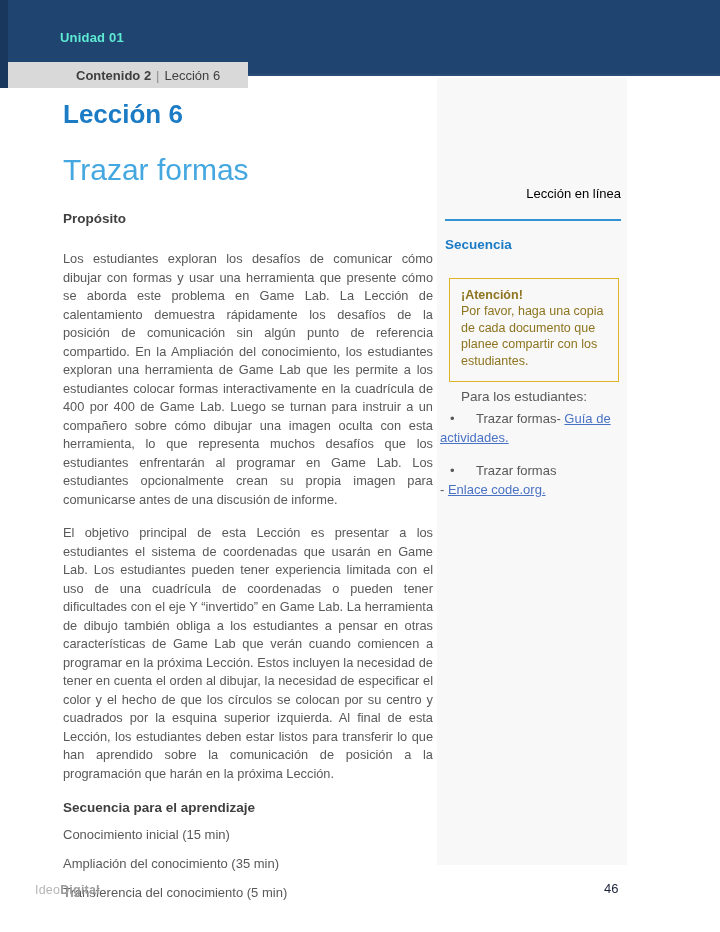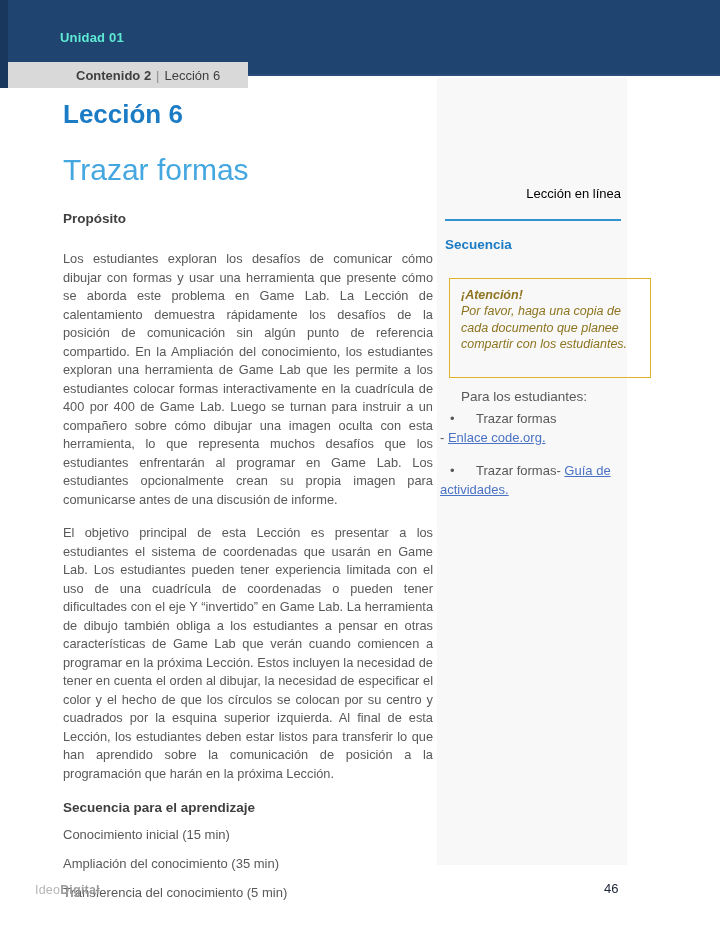--- a/index.html
+++ b/index.html
@@ -64,25 +64,24 @@
   }
   .sidebar-divider{
     position:absolute; top:141px; left:8px; width:176px; height:2px;
     background:var(--divider-blue);
   }
   .resources-heading{
     position:absolute; top:159px; left:8px; font-size:13.5px; font-weight:bold;
     color:var(--title-blue);
   }
   .attention-box{
-    position:absolute; top:200px; left:12px; width:202px;
+    position:absolute; top:200px; left:12px; width:170px;
     border:1.5px solid var(--attention-border);
-    padding:9px 10px 24px 11px;
+    padding:9px 10px 12px 11px;
     color:var(--attention-text);
-    font-style:italic;
   }
   .att-title{ font-size:12.5px; font-weight:bold; margin-bottom:1px; }
   .att-body{ font-size:12.5px; line-height:16.5px; }
   .students-heading{
     position:absolute; top:311px; left:24px; font-size:13.5px; color:var(--body-text);
   }
   .bullet-list{
     position:absolute; top:331px; left:3px; width:182px;
     font-size:13px; line-height:19px; color:var(--body-text);
   }
@@ -137,25 +136,25 @@
 
     <div class="attention-box">
       <div class="att-title">¡Atención!</div>
       <div class="att-body">Por favor, haga una copia de cada documento que planee compartir con los estudiantes.</div>
     </div>
 
     <div class="students-heading">Para los estudiantes:</div>
 
     <div class="bullet-list">
       <div class="bullet-item">
+        <span class="bullet-glyph">•</span><span>Trazar formas- </span><a href="#" class="res-link">Guía de actividades.</a>
+      </div>
+      <div class="bullet-item">
         <span class="bullet-glyph">•</span><span>Trazar formas</span><br>
         <span>- </span><a href="#" class="res-link">Enlace code.org.</a>
-      </div>
-      <div class="bullet-item">
-        <span class="bullet-glyph">•</span><span>Trazar formas- </span><a href="#" class="res-link">Guía de actividades.</a>
       </div>
     </div>
   </div>
 
   <div class="footer-brand"><span>Ideo</span><b>Digital</b></div>
   <div class="page-number">46</div>
 
 </div>
 
 </body></html>

